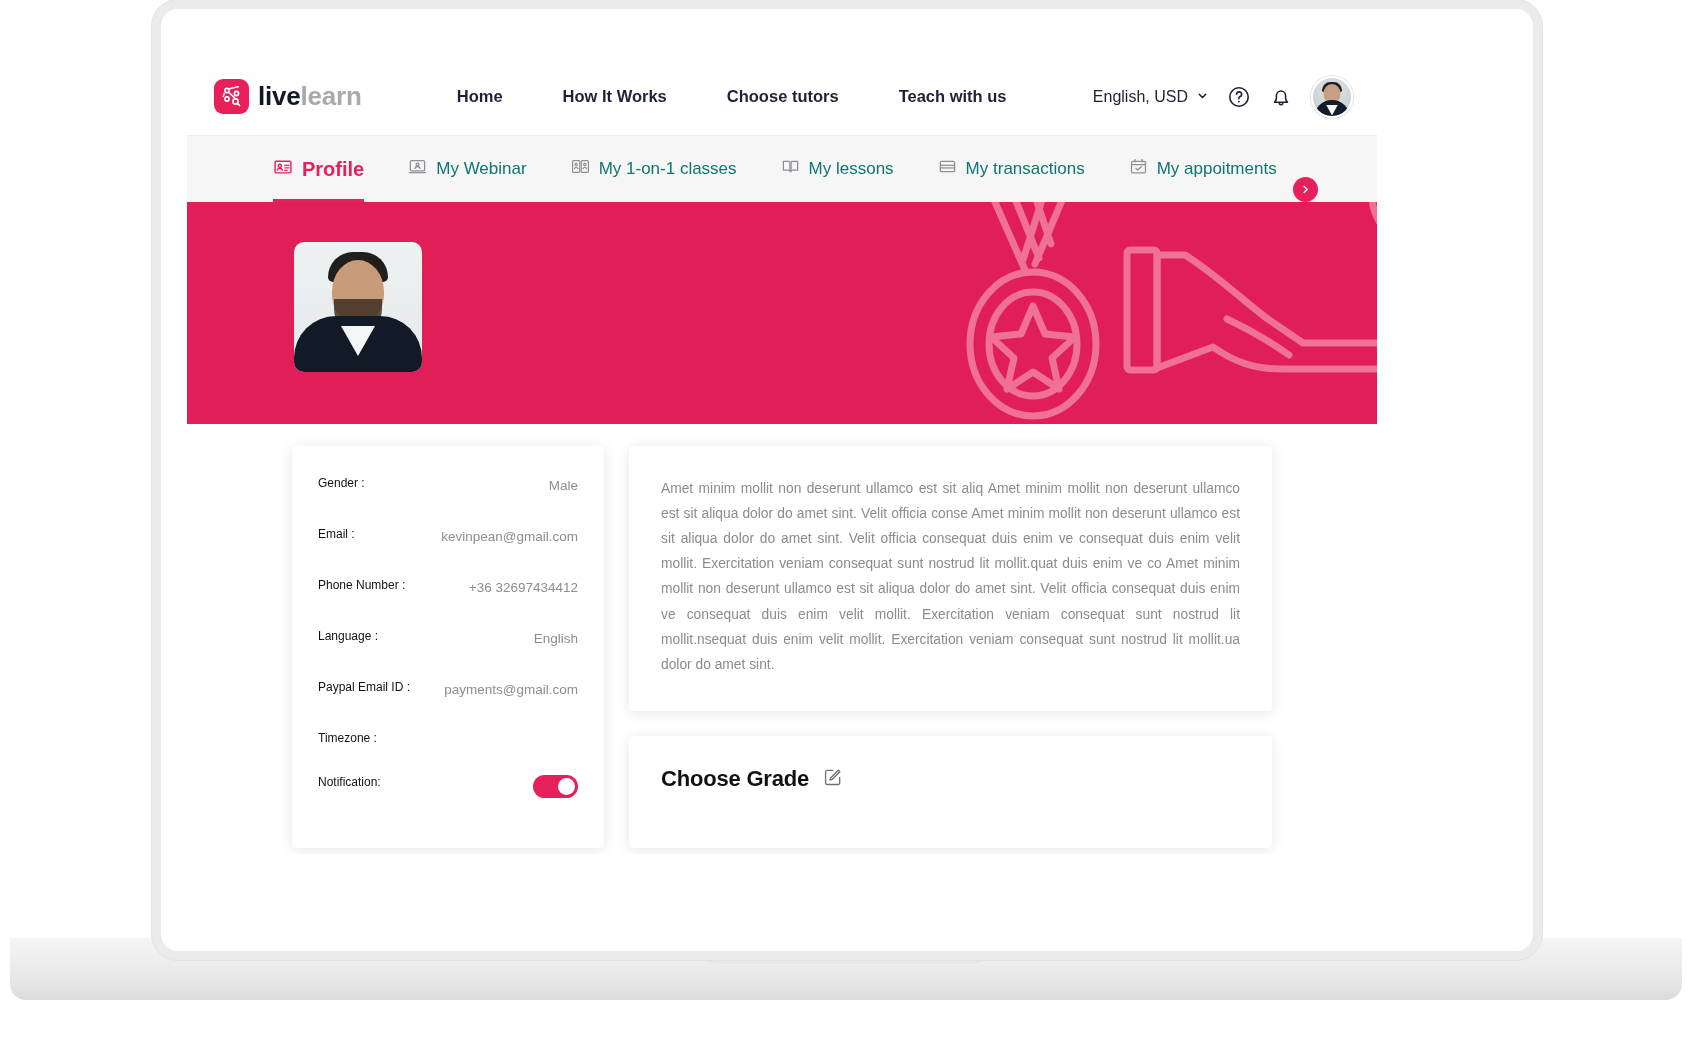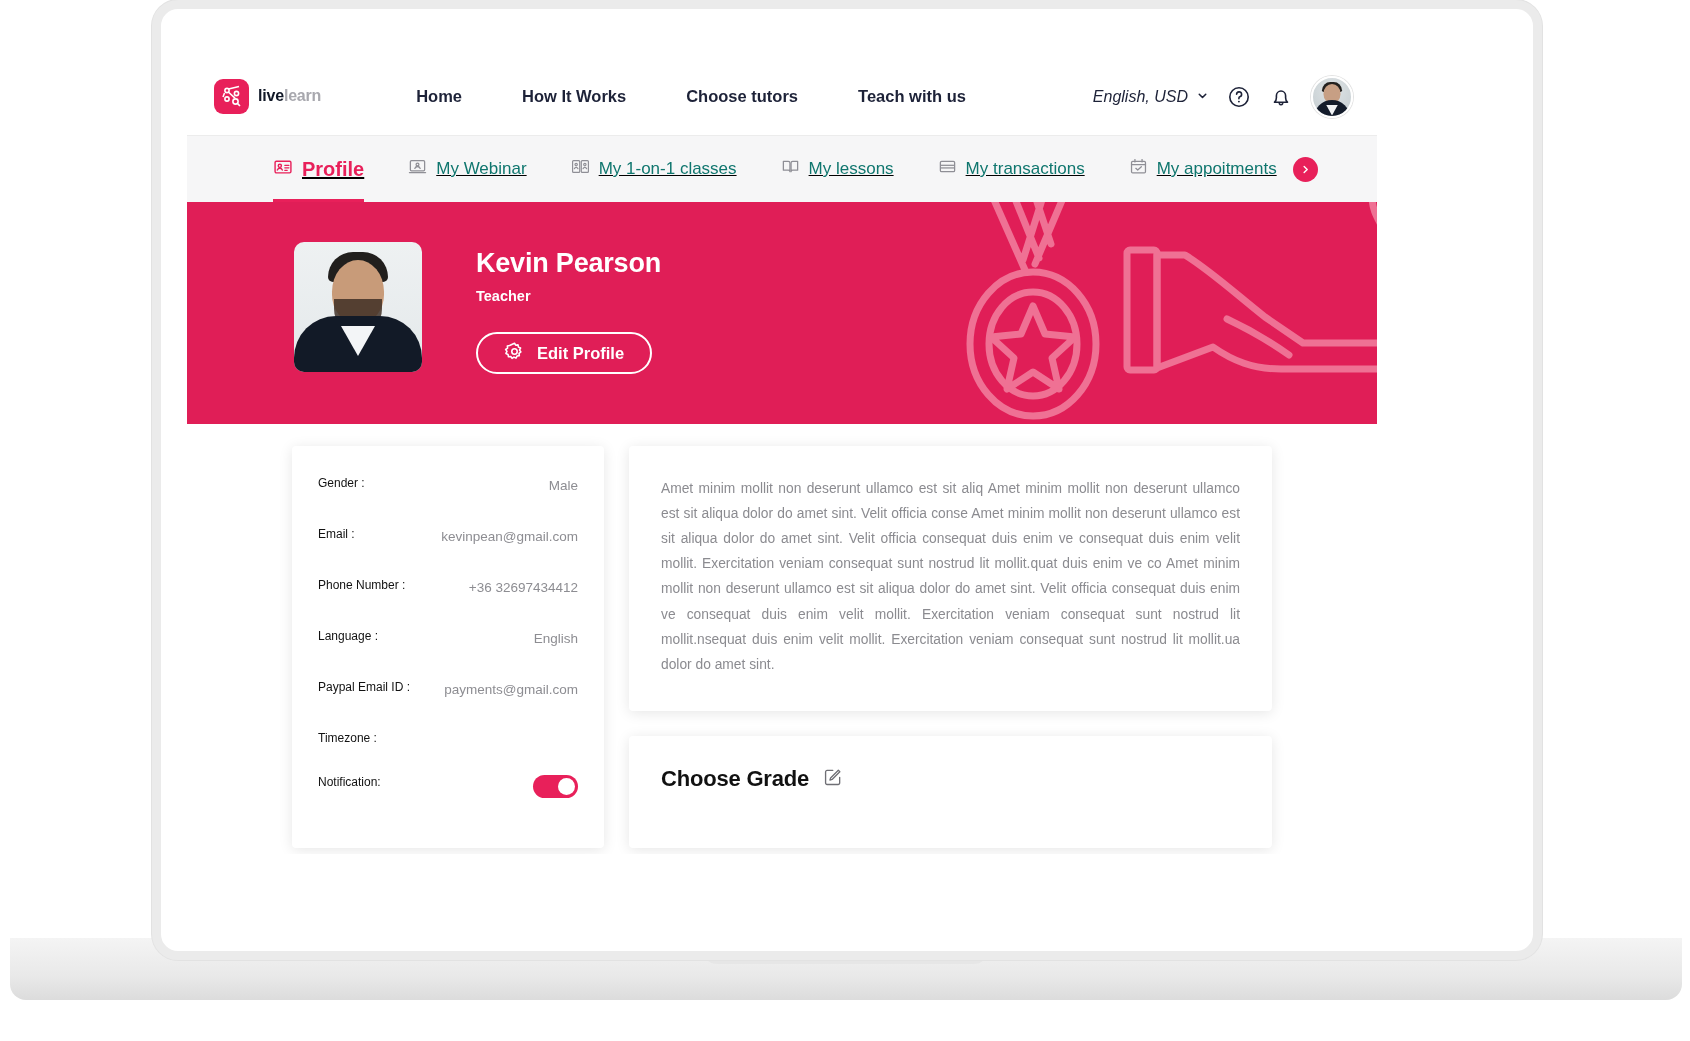--- a/index.html
+++ b/index.html
@@ -51,60 +51,59 @@
     background: #ffffff;
     display: flex; align-items: center;
     border-bottom: 1px solid #ececec;
   }
   .brand { display: flex; align-items: center; margin-left: 27px; gap: 9px; }
   .brand-mark {
     width: 35px; height: 35px; border-radius: 9px;
     background: #e8205a;
     display: flex; align-items: center; justify-content: center;
   }
-  .brand-text { font-size: 16px; font-weight: 600; letter-spacing: -0.2px; text-align: center; }
+  .brand-text { font-size: 26px; font-weight: 600; letter-spacing: -0.2px; text-align: center; }
   .brand-text .b1 { color: #111827; }
   .brand-text .b2 { color: #a8a8ae; }
 
   .mainmenu { display: flex; align-items: center; gap: 0px; margin-left: 65px; }
   .mainmenu a {
     color: #1d2238; font-size: 16.5px; font-weight: 700;
     text-decoration: none; padding: 0 30px; white-space: nowrap;
   }
 
   .nav-right {
     position: absolute; right: 24px; top: 0; height: 79px;
     display: flex; align-items: center; gap: 18px;
   }
   .lang {
     display: flex; align-items: center; gap: 8px;
-    font-size: 16px; color: #1d2238; font-weight: 400; font-style: italic;
+    font-size: 16px; color: #1d2238; font-weight: 400;
   }
   .icon-btn { display: flex; align-items: center; justify-content: center; }
   .avatar-top {
     width: 42px; height: 42px; border-radius: 50%;
     background: radial-gradient(circle at 50% 32%, #dfe4e6 0%, #cfd6d9 55%, #c3cbcf 100%);
     overflow: hidden; position: relative; border: 2px solid #fff;
     box-shadow: 0 0 0 1px #e3e3e3;
   }
   .av-head { position:absolute; left:50%; top:18%; transform:translateX(-50%);
              width:17px; height:19px; border-radius:50% 50% 46% 46%; background:#c79f84; }
   .av-hair { position:absolute; left:50%; top:13%; transform:translateX(-50%);
              width:20px; height:10px; border-radius:10px 10px 2px 2px; background:#23211f; }
   .av-body { position:absolute; left:50%; bottom:-4px; transform:translateX(-50%);
              width:36px; height:20px; border-radius:18px 18px 0 0; background:#141c2b; }
   .av-collar{ position:absolute; left:50%; bottom:0px; transform:translateX(-50%);
              width:12px; height:11px; background:#f2f4f6; clip-path: polygon(50% 100%,0 0,100% 0); }
 
   
   #tabbar {
     height: 66px; background: #f6f6f7;
-    display: flex; align-items: center; padding-left: 86px;
+    display: flex; align-items: flex-end; padding-left: 86px;
     position: relative;
-    text-decoration: underline;
   }
   .tab {
     display: flex; align-items: center; gap: 9px;
     font-size: 17px; color: #0f766e; font-weight: 400;
     padding: 0 0; margin-right: 44px; height: 66px;
     position: relative; white-space: nowrap;
   }
   .tab.active { color: #e8205a; font-weight: 700; font-size: 20px; }
   .tab.active::after {
     content: ""; position: absolute; left: 0; right: 0; bottom: 0;
@@ -409,33 +408,20 @@
     </svg>
 
     <div class="hero-inner">
       <div class="hero-photo">
         <span class="hp-hair"></span>
         <span class="hp-head"></span>
         <span class="hp-beard"></span>
         <span class="hp-body"></span>
         <span class="hp-shirt"></span>
       </div>
-      <div class="hero-text">
-        <div class="hero-name">Kevin Pearson</div>
-        <div class="hero-role">Teacher</div>
-        <button class="edit-profile-btn">
-          <span>
-            <svg width="21" height="21" viewBox="0 0 24 24" fill="none" stroke="#ffffff" stroke-width="1.8" stroke-linecap="round" stroke-linejoin="round">
-              <circle cx="12" cy="12" r="3.1"></circle>
-              <path d="M12 2.6l1.4 2.2 2.6-.4.5 2.6 2.4 1.1-1.2 2.3 1.6 2.1-2.1 1.6.3 2.6-2.6.5-1.2 2.4-2.3-1.2-2.2 1.5-1.5-2.2-2.6.3-.5-2.6-2.4-1.2 1.2-2.3-1.5-2.2 2.2-1.5-.3-2.6 2.6-.5z"></path>
-            </svg>
-          </span>
-          <span>Edit Profile</span>
-        </button>
-      </div>
     </div>
   </div>
 
   <div id="content">
 
     <div class="card" id="info-card">
 
       <div class="info-row">
         <span class="info-label">Gender :</span>
         <span class="info-value">Male</span>

